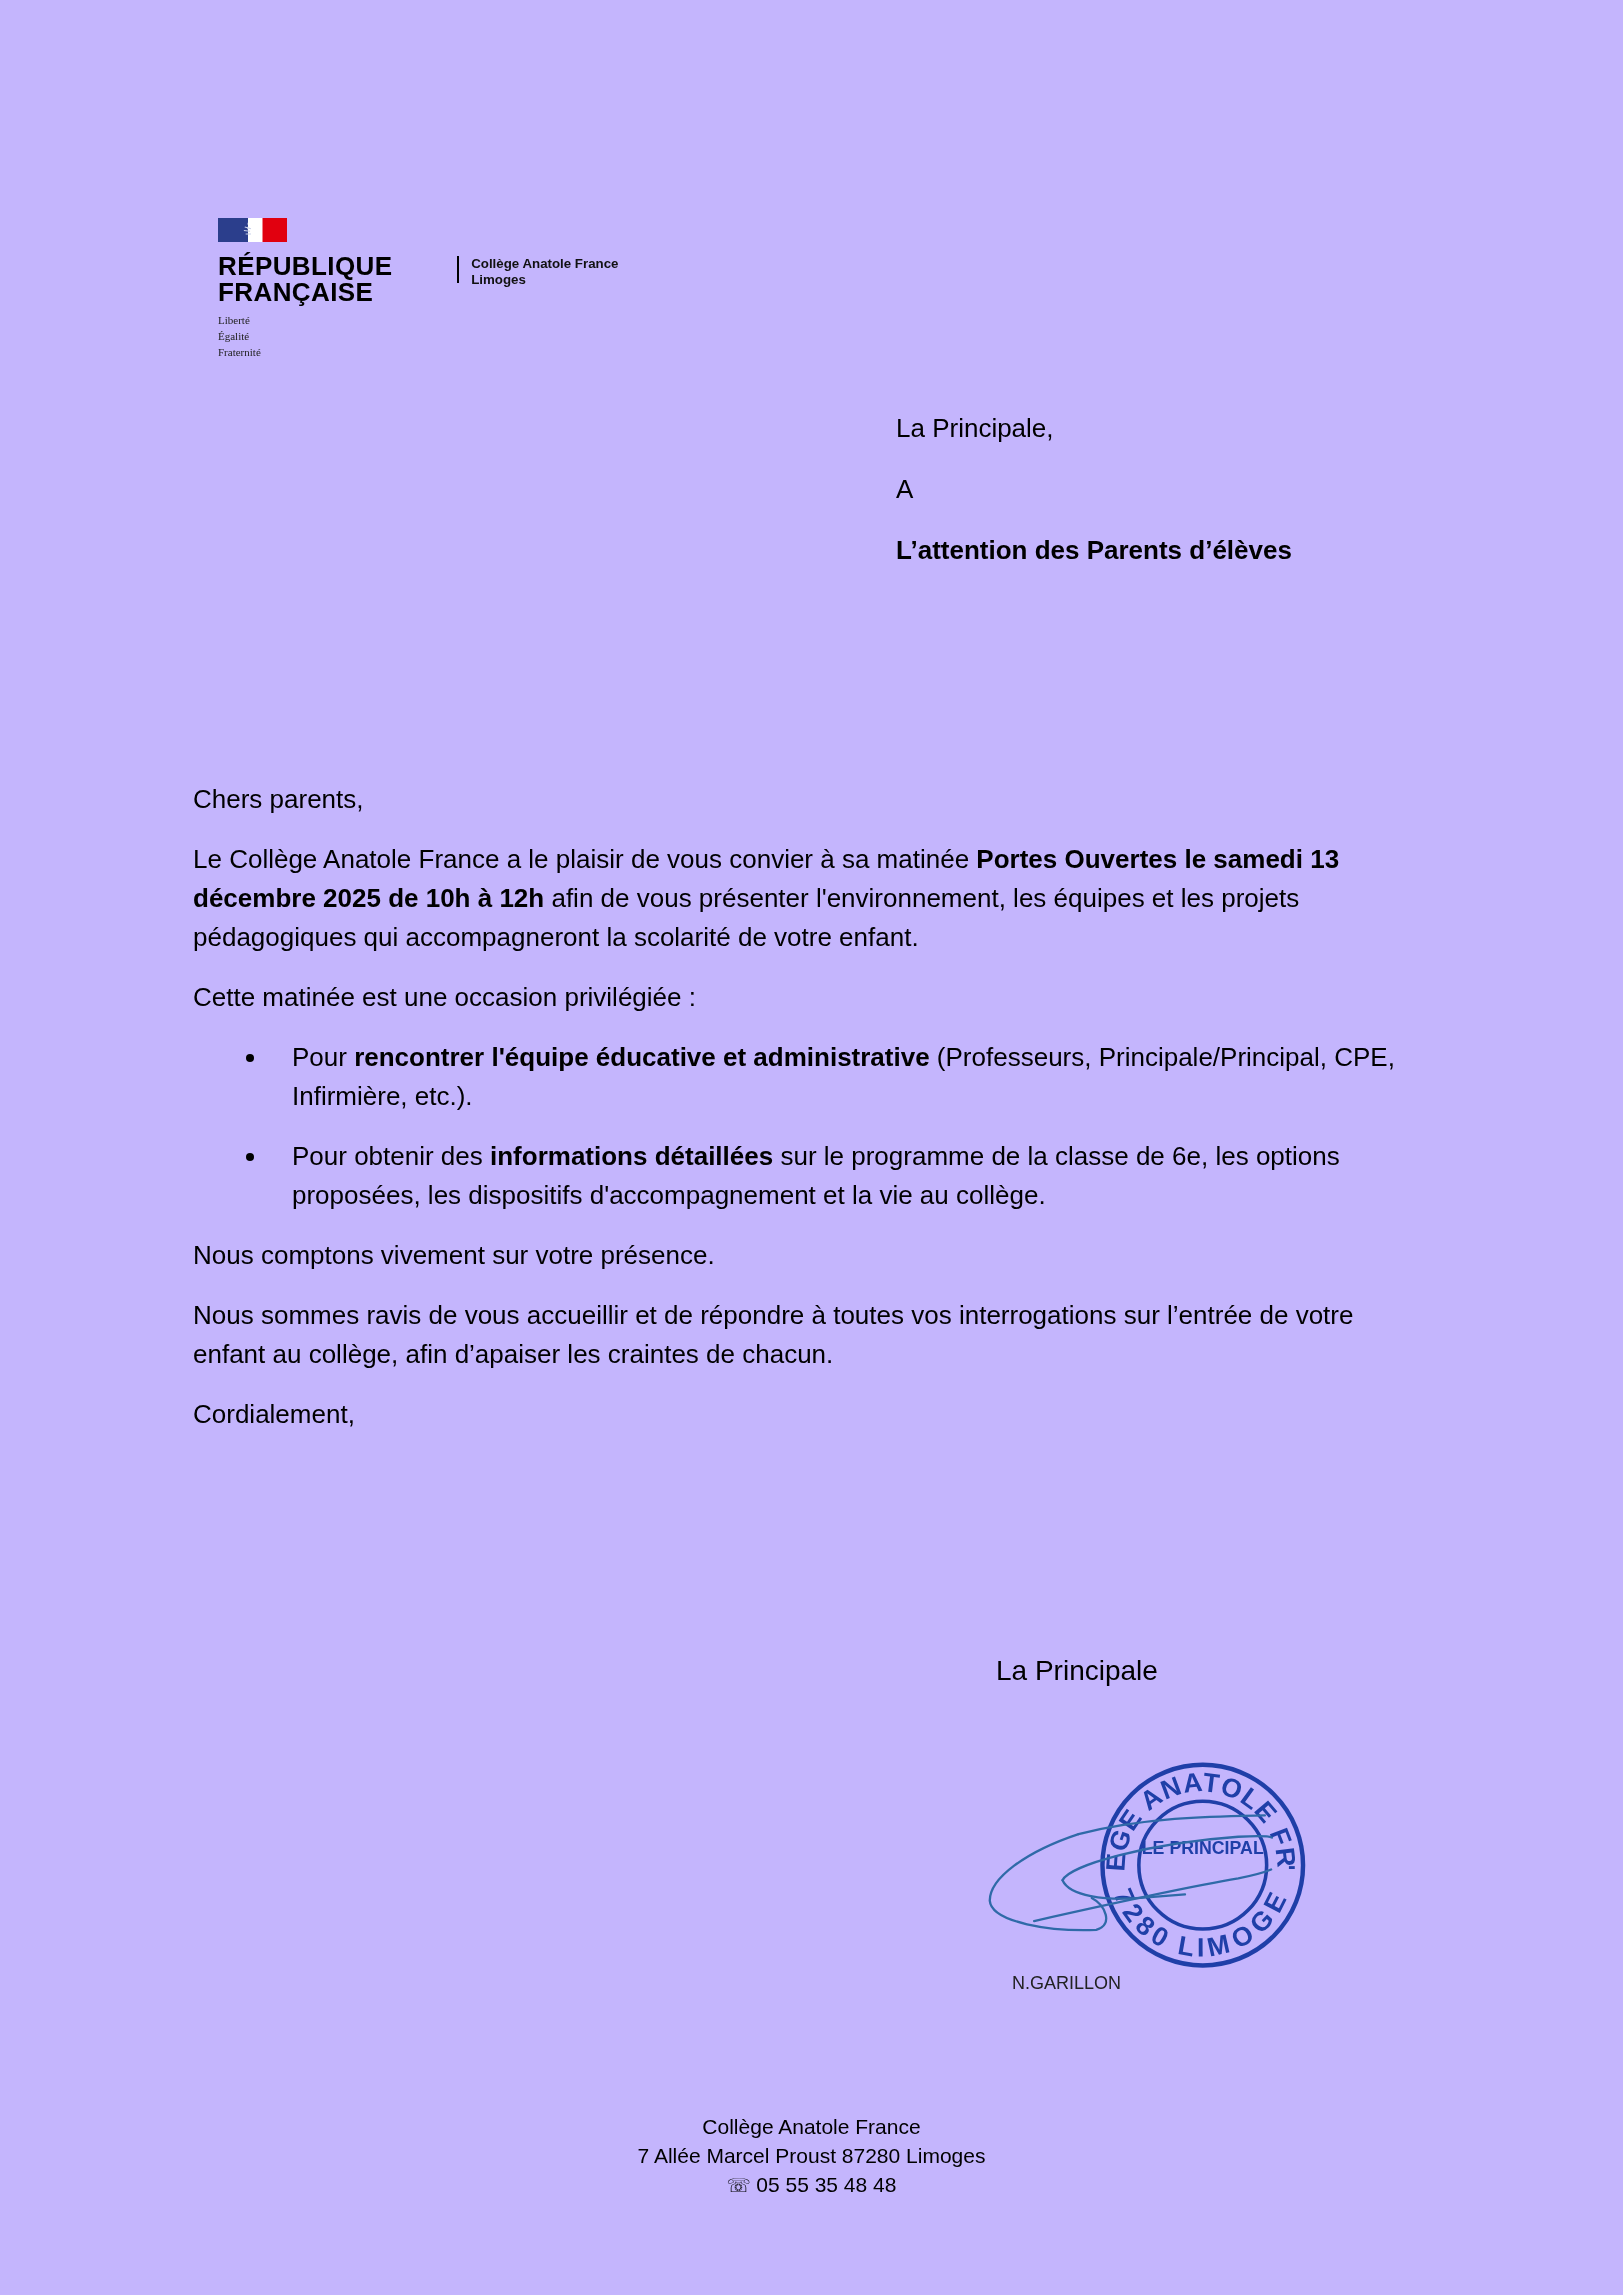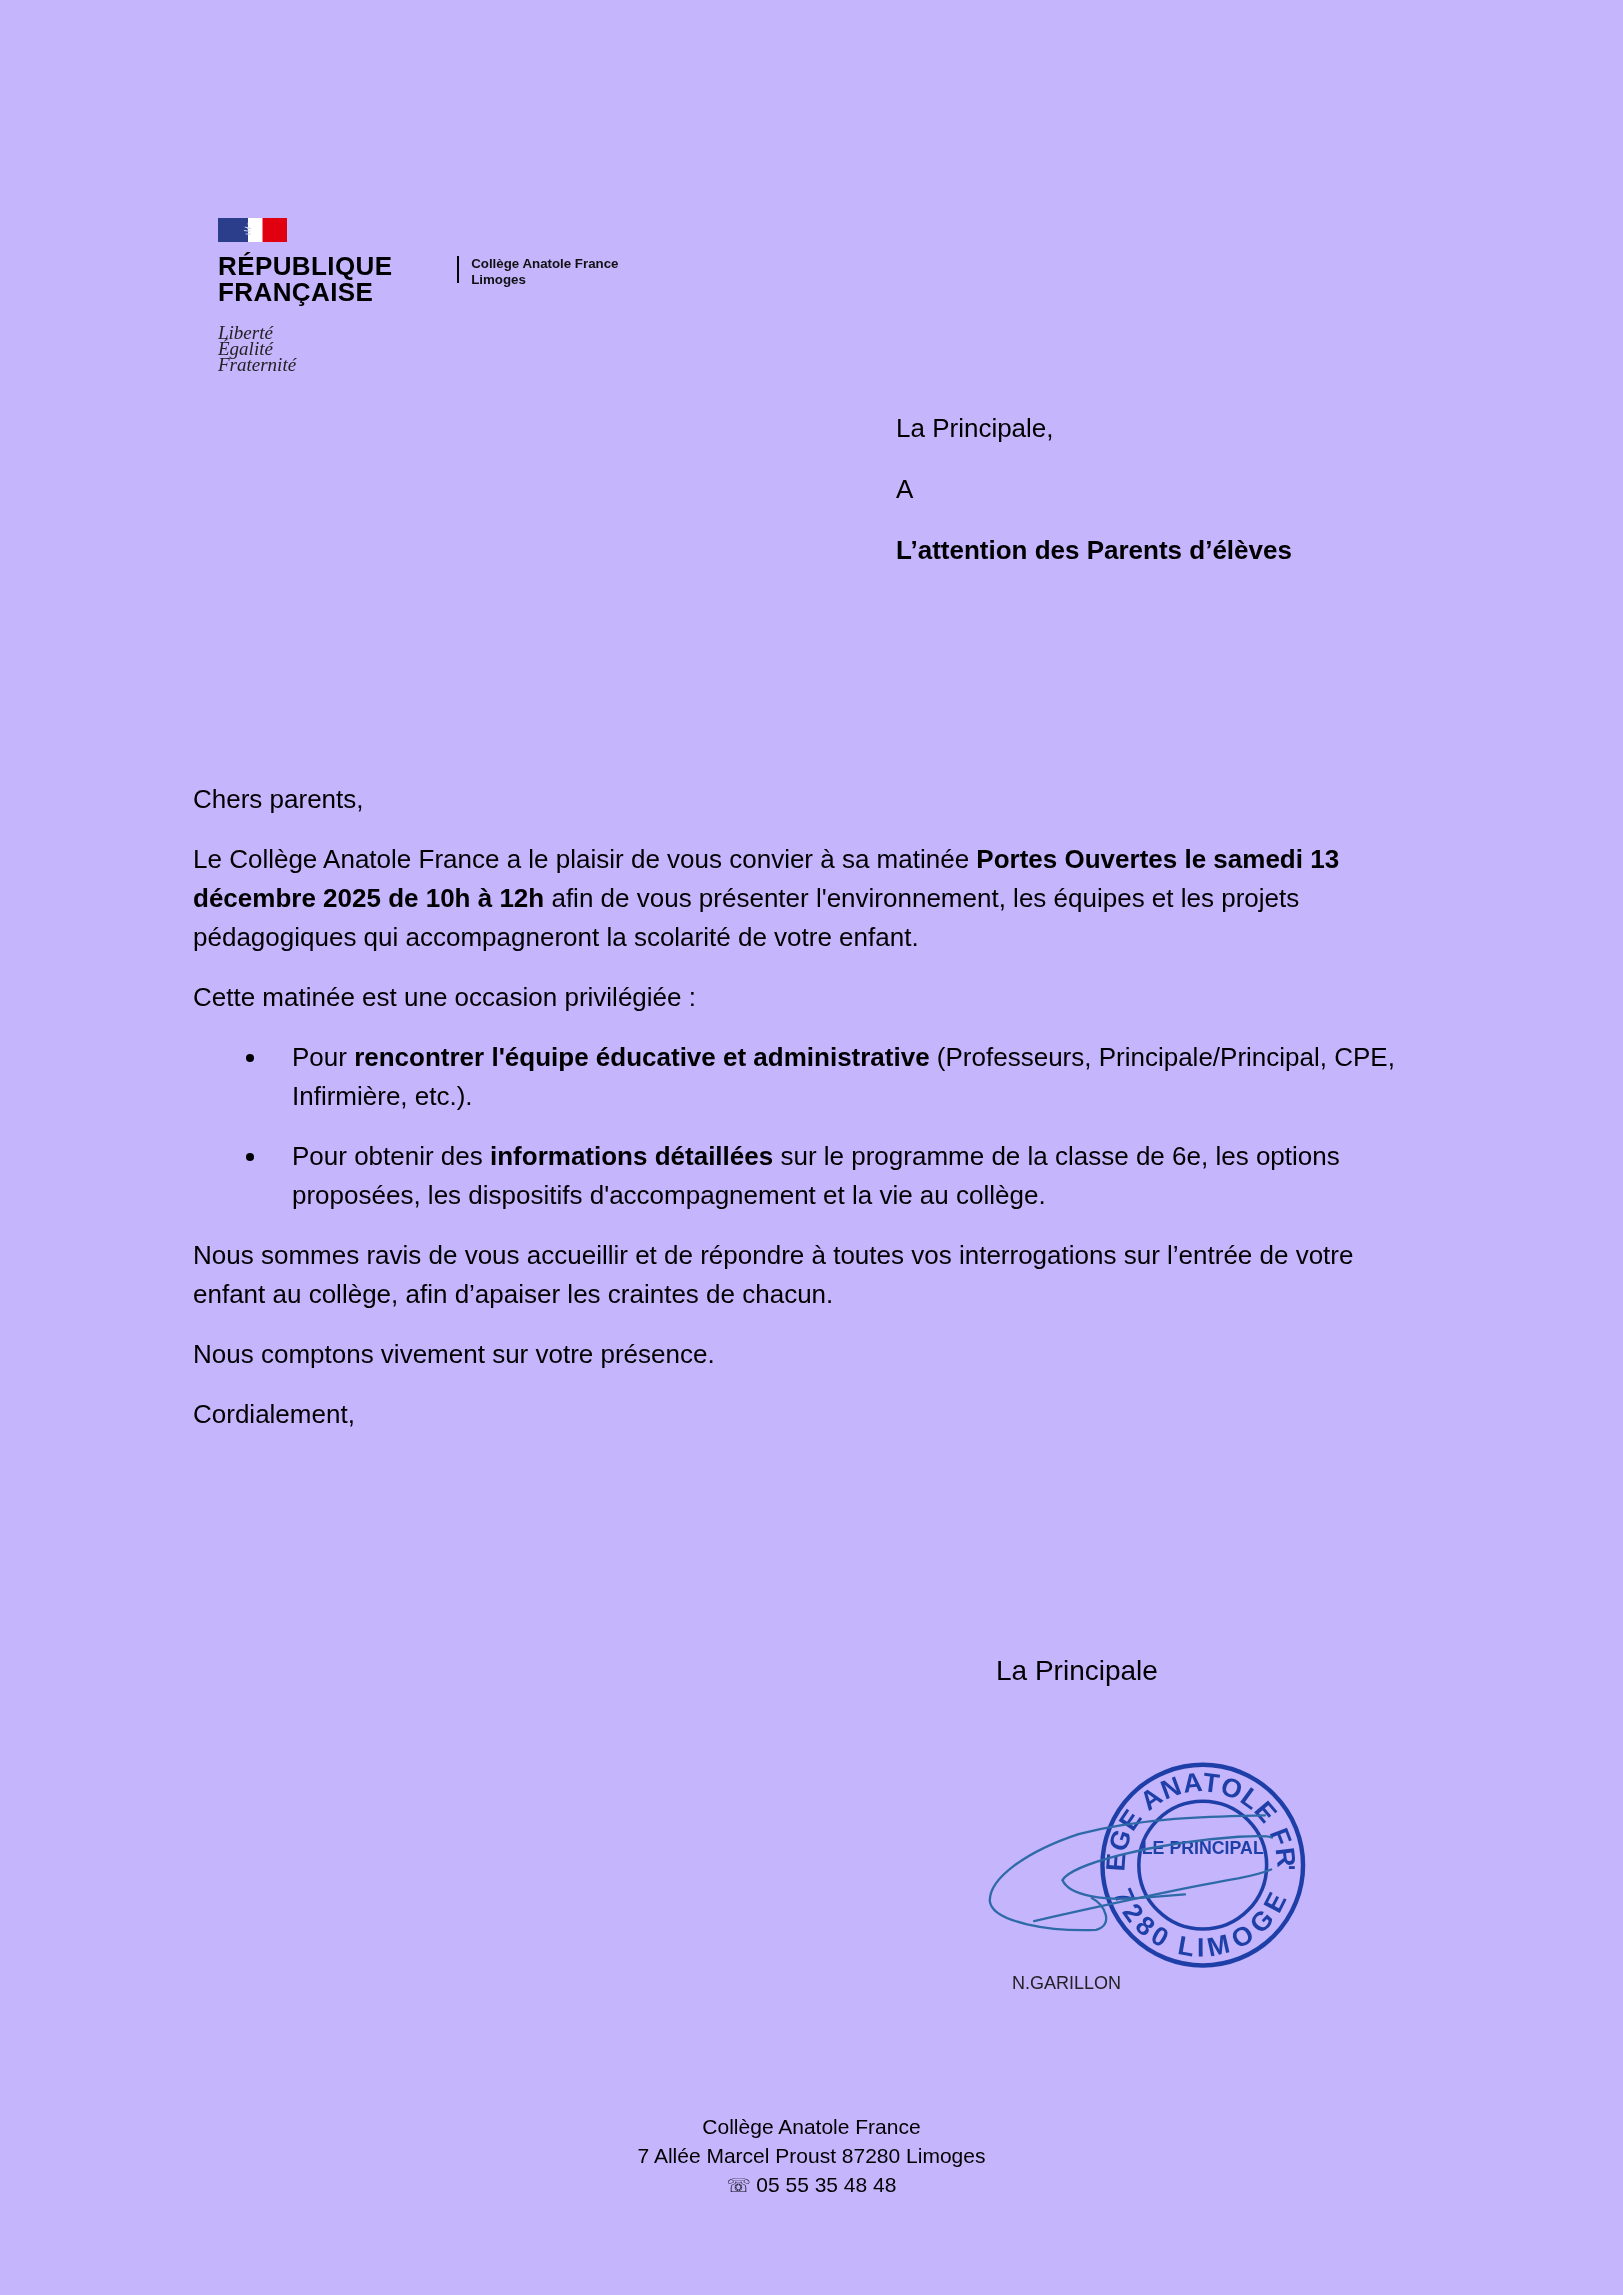--- a/index.html
+++ b/index.html
@@ -7,21 +7,21 @@
     .page { position: absolute; left: 0; top: 0; width: 1623px; height: 2295px; background: #c4b5fd; }
 
     
     .logo { position: absolute; left: 218px; top: 218px; }
     .flag { width: 69px; height: 24px; position: relative; display: flex; }
     .flag .blue { width: 30px; height: 24px; background: #2b3e8c; position: relative; }
     .flag .mid { width: 10.7px; height: 24px; background: #ffffff; }
     .flag .red { width: 28px; height: 24px; background: #e1000f; }
     .flag .profile { position: absolute; left: 25px; top: 0; width: 19.5px; height: 24px; }
     .rf-title { margin-top: 10.7px; font-family: "Liberation Sans", "DejaVu Sans", sans-serif; font-weight: bold; font-size: 26px; line-height: 26px; letter-spacing: 0.4px; color: #000; }
-    .rf-motto { margin-top: 20px; font-family: "Liberation Serif", "DejaVu Serif", serif; font-style: italic; font-size: 19px; line-height: 16px; color: #222; }
+    .rf-motto { margin-top: 7px; font-family: "Liberation Serif", "DejaVu Serif", serif; font-size: 11px; line-height: 16px; color: #222; }
 
     .college-tag { position: absolute; left: 457px; top: 256px; display: flex; align-items: flex-start; }
     .college-tag .bar { width: 1.8px; height: 27px; background: #000; margin-right: 12.4px; margin-top: 0px; }
     .college-tag .names { font-family: "Liberation Sans", "DejaVu Sans", sans-serif; font-weight: bold; font-size: 13.3px; line-height: 16px; color: #111; }
 
     
     .recipient { position: absolute; left: 896px; top: 410px; font-size: 26px; }
     .recipient .line { height: 61px; line-height: 36px; }
     .recipient .bold { font-weight: bold; }
 
@@ -90,22 +90,22 @@
     <ul>
       <li>
         <span class="bullet"></span>
         <span>Pour </span><b>rencontrer l'équipe éducative et administrative</b><span> (Professeurs, Principale/Principal, CPE, Infirmière, etc.).</span>
       </li>
       <li>
         <span class="bullet"></span>
         <span>Pour obtenir des </span><b>informations détaillées</b><span> sur le programme de la classe de 6e, les options proposées, les dispositifs d'accompagnement et la vie au collège.</span>
       </li>
     </ul>
+    <p>Nous comptons vivement sur votre présence.</p>
     <p>Nous sommes ravis de vous accueillir et de répondre à toutes vos interrogations sur l’entrée de votre enfant au collège, afin d’apaiser les craintes de chacun.</p>
-    <p>Nous comptons vivement sur votre présence.</p>
     <p>Cordialement,</p>
   </div>
 
   <div class="sign-title">La Principale</div>
 
   <div class="stamp-wrap">
     <svg width="355" height="240" viewBox="0 0 400 270">
       <defs>
         <path id="arcTop" d="M 172 128 A 86 86 0 0 1 344 128"></path>
         <path id="arcBottom" d="M 178 142 A 82 82 0 0 0 338 142"></path>

